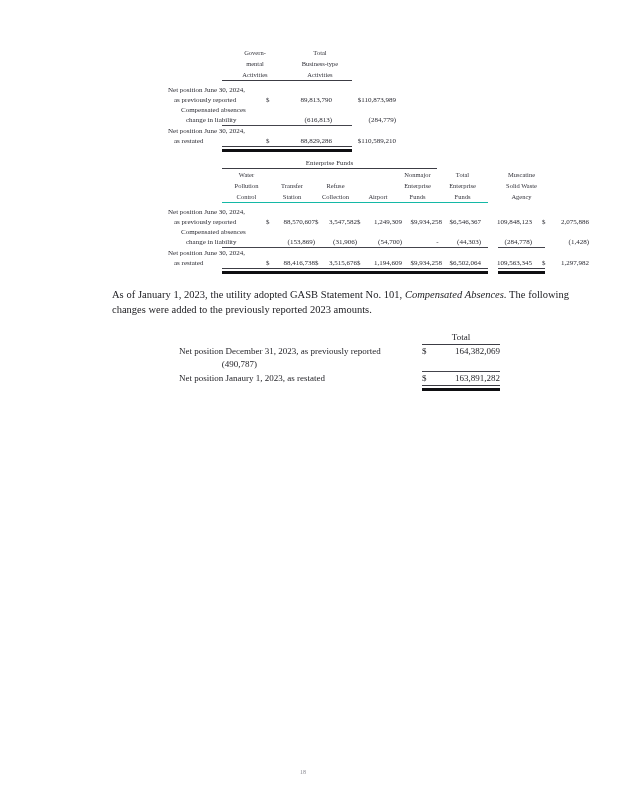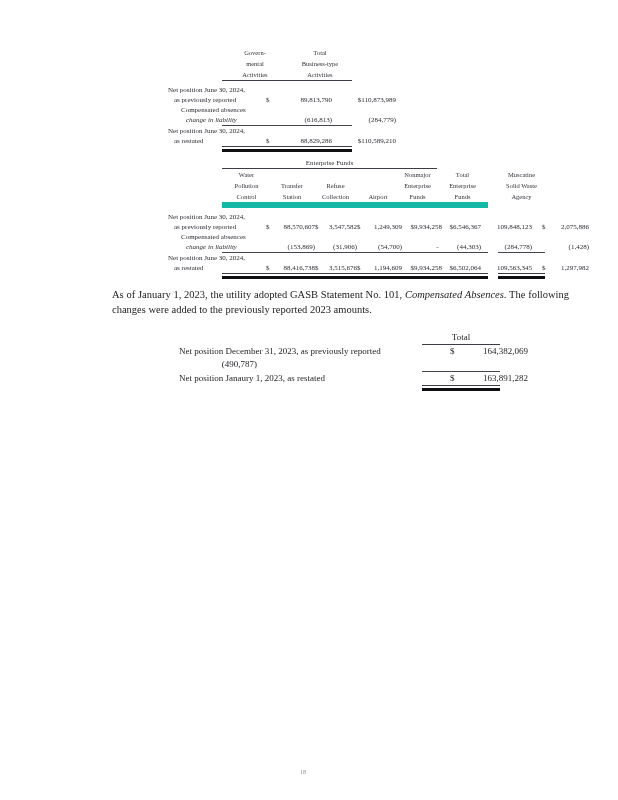--- a/index.html
+++ b/index.html
@@ -8,21 +8,21 @@
     font-family:"Liberation Serif","DejaVu Serif",serif;color:#26262b;
   }
   .abs{position:absolute;}
   
   .hl{height:11px;font-size:6.5px;line-height:11px;text-align:center;color:#33333b;}
   .drow{display:flex;align-items:flex-end;}
   .lbl{font-size:7px;line-height:10px;color:#2b2b33;}
   .l1{padding-left:0;}
   .l2{padding-left:6px;}
   .indent .l1{padding-left:13px;}
-  .indent .l2{padding-left:18px;font-style:italic;}
+  .indent .l2{padding-left:18px;}
   .vc{display:flex;justify-content:space-between;align-items:flex-end;
       font-size:7px;line-height:10px;white-space:pre;color:#2b2b33;}
   .rule{border-top:1px solid #44444c;height:0;}
   .dbl{height:2px;border-top:1px solid #3c3c44;border-bottom:3px solid #0f0f12;}
   .gap10{width:10px;flex:0 0 10px;}
   
   .wlab{flex:0 0 98px;width:98px;margin-left:44px;}
   .w66{flex:0 0 66px;width:66px;} .w64{flex:0 0 64px;width:64px;}
   .w49{flex:0 0 49px;width:49px;} .w42{flex:0 0 42px;width:42px;}
   .w45{flex:0 0 45px;width:45px;} .w40{flex:0 0 40px;width:40px;align-items:flex-end;}
@@ -30,37 +30,37 @@
   .w47{flex:0 0 47px;width:47px;} .w78{flex:0 0 78px;width:78px;}
   
   #t1{left:124px;top:47px;width:228px;}
   #t1-head{display:flex;margin-left:98px;width:130px;border-bottom:1px solid #3c3c44;}
   #t1 .drow{margin-top:0;}
   #t1-rows{margin-top:4px;}
   #t1 .rule,#t1 .dbl{margin-left:98px;width:130px;}
   
   #t2{left:124px;top:158px;width:421px;}
   #t2-head{display:flex;margin-left:98px;}
-  #t2-head-main{width:266px;border-bottom:6px solid #14b8a6;}
+  #t2-head-main{width:266px;border-bottom:1px solid #14b8a6;}
   #t2-banner{width:215px;font-size:7px;line-height:10px;text-align:center;
              border-bottom:1px solid #3c3c44;color:#33333b;}
   #t2-cols{display:flex;}
   #t2-musc{padding-top:11px;}
   #t2-rows{margin-top:4px;}
   .seg-main{width:266px;} .seg-musc{width:47px;}
   .t2rule{display:flex;margin-left:98px;}
   
   #para{left:112px;top:288px;width:457px;font-size:10.5px;line-height:14.5px;
         text-align:justify;color:#1b1b1f;}
   .ital{font-style:italic;}
   
   #t3{left:179px;top:331px;width:321px;}
   #t3-head{margin-left:243px;width:78px;font-size:9px;line-height:13px;text-align:center;
            border-bottom:1px solid #3c3c44;color:#1f1f24;}
-  #t3 .drow{align-items:baseline;gap:28px;}
+  #t3 .drow{align-items:baseline;}
   #t3 .t3lbl{flex:0 0 243px;font-size:9px;line-height:13px;color:#1f1f24;}
   #t3 .vc{font-size:9px;line-height:13px;color:#1f1f24;}
   #t3 .rule,#t3 .dbl{margin-left:243px;width:78px;}
   
   #pgnum{left:300px;top:769px;font-size:6px;line-height:7px;color:#8a8a92;}
 </style>
 </head>
 <body>
 
 <div class="abs" id="t1">

